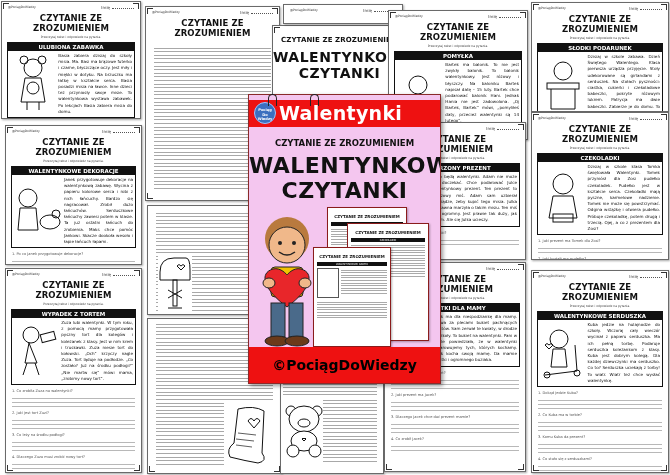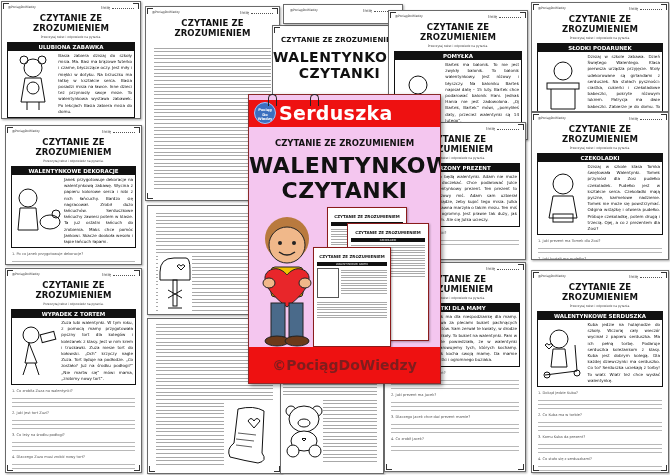--- a/index.html
+++ b/index.html
@@ -36,21 +36,21 @@
   
   .cover { position: absolute; left: 248px; top: 94px; width: 193px; height: 290px; border: 1px solid #8a2a2a;
            box-shadow: 2px 2px 4px rgba(0,0,0,0.4); background: #f4c6ef; overflow: hidden; }
   .cover-top { position: absolute; left: 0; top: 5px; width: 100%; height: 27px; background: #ee1111; }
   .cover-logo { position: absolute; left: 5px; top: 7px; width: 22px; height: 22px; border-radius: 50%; background: #3c6fbf; border: 1px solid #9cc4ff;
                 color: #fff; font-size: 3.6px; font-weight: bold; text-align: center; line-height: 4.5px; padding-top: 5px; }
   .cover-brand { position: absolute; left: 30px; top: 7px; color: #fff; font-weight: bold; font-size: 19px; letter-spacing: 0.3px; }
   .cover-czyt { position: absolute; left: 0; width: 100%; top: 43px; text-align: center; font-weight: bold; font-size: 8.5px; color: #111; }
   .cover-big { position: absolute; left: 0; width: 100%; top: 58px; text-align: center; font-weight: 900; font-size: 22px; color: #111; line-height: 25px; letter-spacing: 0.5px; }
   .cover-bottom { position: absolute; left: 0; bottom: 0; width: 100%; height: 36px; background: #ee1111; }
-  .cover-copy { position: absolute; left: 0; width: 100%; bottom: 10px; text-align: center; color: #7f1d1d; font-weight: bold; font-size: 14px; }
+  .cover-copy { position: absolute; left: 0; width: 100%; bottom: 10px; text-align: center; color: #000000; font-weight: bold; font-size: 14px; }
   .hanger { position: absolute; top: -8px; width: 9px; height: 12px; border: 1.5px solid #222; border-radius: 6px 6px 0 0; border-bottom: none; }
 
   .mini { position: absolute; background: #fff; border: 1px solid #8a1c1c; box-shadow: 1px 1px 2px rgba(0,0,0,0.3); overflow: hidden; }
   .mini .mt { text-align: center; font-size: 4px; font-weight: bold; margin-top: 6px; }
   .mini .mh { background: #111; color: #fff; font-size: 2.6px; text-align: center; margin: 3px 3px 0 3px; padding: 0.5px 0; }
   .mini .ml { margin: 1px 3px; }
   .mini .ml div { height: 2.6px; border-bottom: 0.5px solid #aaa; }
 </style>
 </head>
 <body>
@@ -559,21 +559,21 @@
   <div class="q">4. Co stało się z serduszkami?</div>
   <div class="lines">
       <div></div>
       <div></div>
     </div>
 </div>
 
 <div class="cover">
   <div class="cover-top"></div>
   <div class="cover-logo">Pociąg Do Wiedzy</div>
-  <div class="cover-brand">Serduszka</div>
+  <div class="cover-brand">Walentynki</div>
   <div class="cover-czyt">CZYTANIE ZE ZROZUMIENIEM</div>
   <div class="cover-big">
     <div>WALENTYNKOWE</div>
     <div>CZYTANKI</div>
   </div>
 
   <div style="position:absolute;left:4px;top:116px;width:68px;height:140px;">
     <svg width="68" height="140" viewBox="0 0 68 140">
       <ellipse cx="34" cy="28" rx="22" ry="22" fill="#b97a3e"></ellipse>
       <ellipse cx="34" cy="34" rx="18" ry="18" fill="#f0b88a" stroke="#222"></ellipse>

